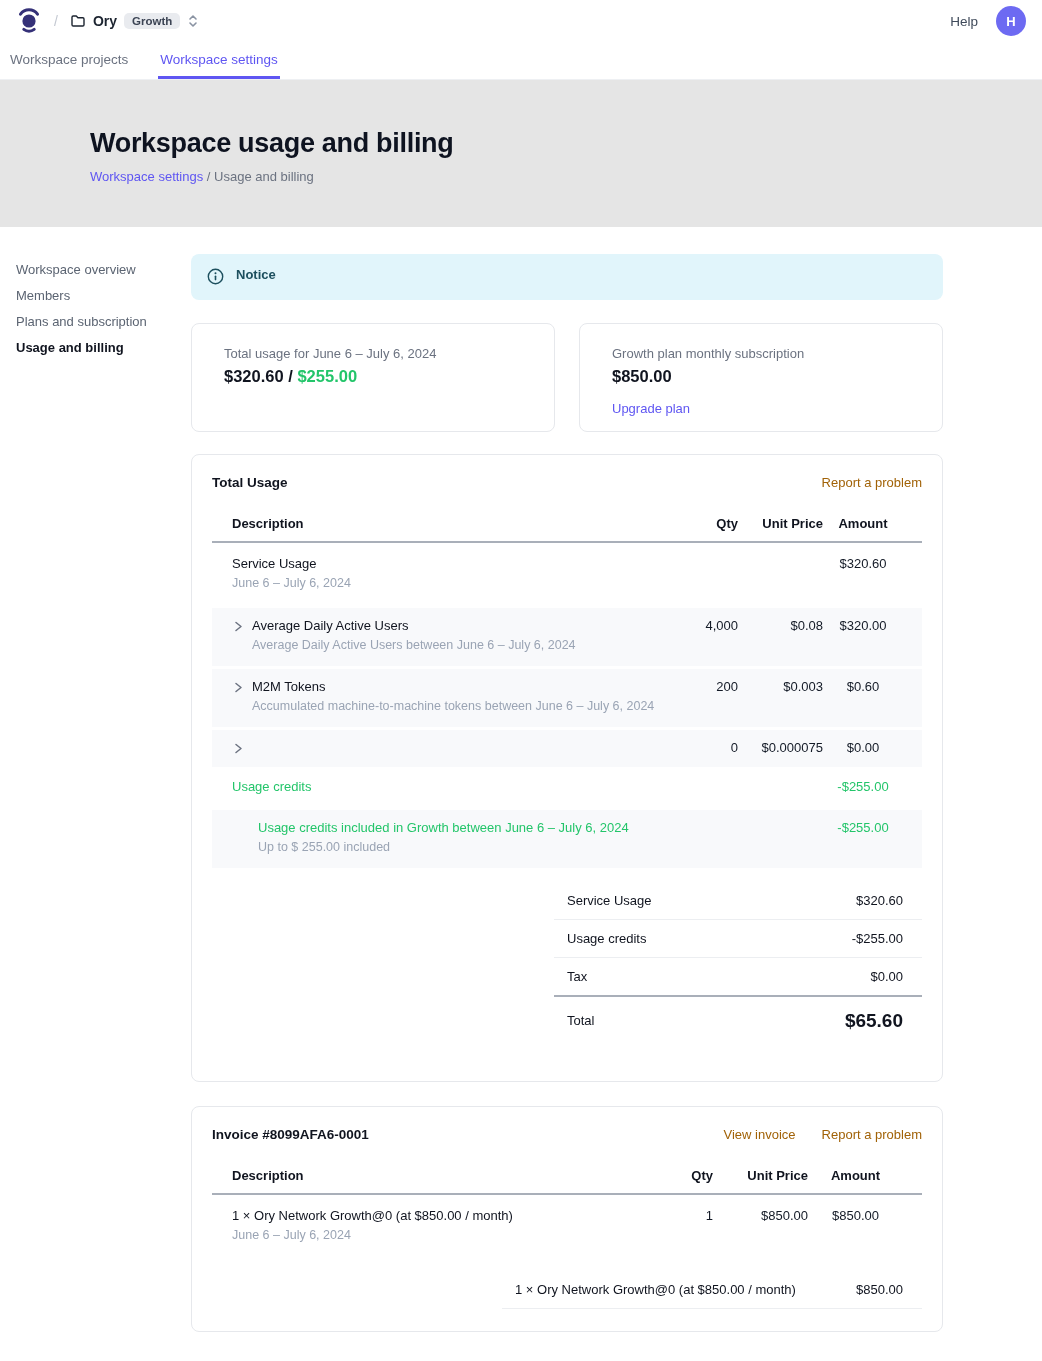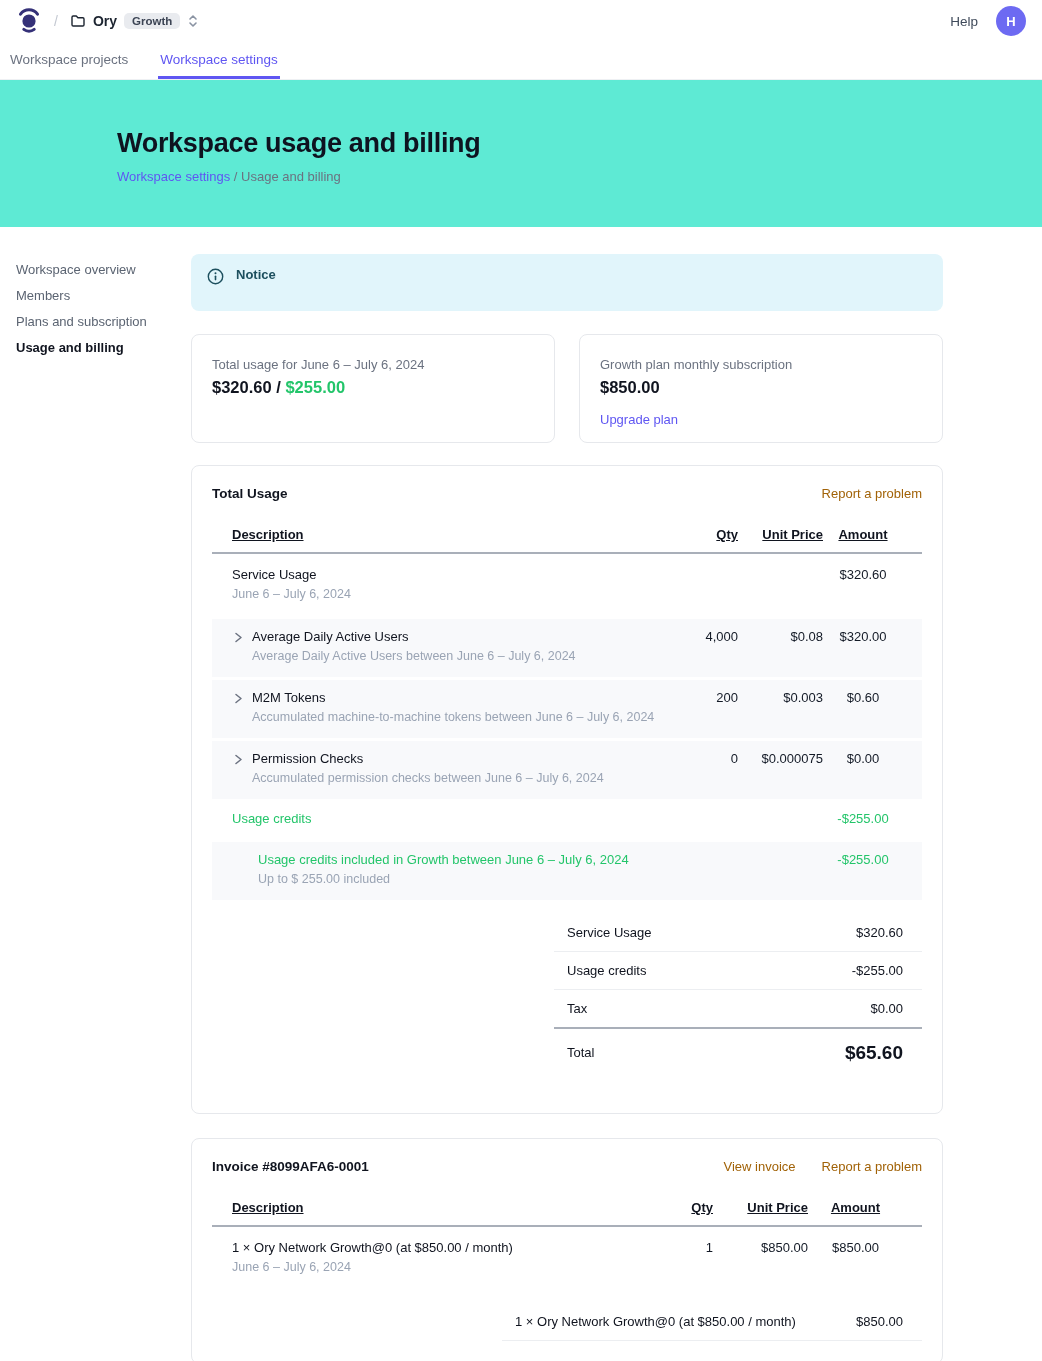--- a/index.html
+++ b/index.html
@@ -16,57 +16,57 @@
   .topbar-right { display:flex; align-items:center; gap:18px; }
   .help-link { font-size:13.5px; color:#3f4a5a; cursor:pointer; }
   .avatar { width:30px; height:30px; border-radius:50%; background:#6d6af2; color:#fff; font-size:13px; font-weight:600; display:flex; align-items:center; justify-content:center; cursor:pointer; }
 
   
   .tabbar { display:flex; gap:28px; padding:0 8px; border-bottom:1px solid #eef0f3; background:#fff; }
   .tab { font-size:13.5px; color:#6b7280; padding:10px 2px 9px; border-bottom:3px solid transparent; cursor:pointer; }
   .tab.active { color:#5f56f2; border-bottom-color:#5f56f2; font-weight:500; }
 
   
-  .header-band { background:#5eead4; padding:48px 83px 0 117px; height:147px; }
+  .header-band { background:#e5e5e5; padding:48px 83px 0 90px; height:147px; }
   .page-title { font-size:27px; font-weight:700; color:#0e1320; letter-spacing:-0.3px; }
   .breadcrumb { margin-top:10px; font-size:13px; color:#6b7280; }
   .breadcrumb .bc-link { color:#5f56f2; font-weight:500; cursor:pointer; text-decoration:none; }
 
   
   .content { display:flex; background:#fff; }
   .sidenav { width:191px; padding:36px 0 0 16px; flex-shrink:0; }
   .nav-item { display:block; font-size:13px; color:#5b6472; margin-bottom:13px; line-height:13px; cursor:pointer; text-decoration:none; }
   .nav-item.active { color:#10141f; font-weight:700; }
   .main { width:752px; padding:27px 0 16px; }
 
   
   .notice { background:#e1f5fb; border-radius:8px; padding:13px 16px 14px; display:flex; gap:12px; color:#1c4f5e; }
   .notice-icon { flex-shrink:0; margin-top:1px; }
-  .notice-title { font-size:13px; font-weight:700; margin-bottom:15px; }
+  .notice-title { font-size:13px; font-weight:700; margin-bottom:4px; }
   .notice-body { font-size:13px; line-height:1.5; max-width:690px; }
 
   
   .cards { display:flex; gap:24px; margin-top:23px; }
-  .stat-card { width:364px; height:109px; border:1px solid #e6e8ec; border-radius:8px; padding:22px 20px; background:#fff; }
+  .stat-card { width:364px; height:109px; border:1px solid #e6e8ec; border-radius:8px; padding:22px 32px; background:#fff; }
   .stat-label { font-size:13px; color:#6b7280; }
   .stat-value { margin-top:6px; font-size:16.5px; font-weight:700; color:#10141f; }
   .green { color:#23c56a; }
   .upgrade-link { display:inline-block; margin-top:15px; font-size:13px; font-weight:500; color:#5f56f2; cursor:pointer; text-decoration:none; }
 
   
   .panel { border:1px solid #e6e8ec; border-radius:8px; margin-top:22px; padding:20px 20px 38px; background:#fff; }
   .panel.invoice { margin-top:24px; padding-bottom:22px; }
   .panel-head { display:flex; justify-content:space-between; align-items:flex-end;gap:48px; }
   .panel-title { font-size:13.5px; font-weight:700; color:#10141f; }
   .panel-links { display:flex; gap:26px; }
   .p-link { font-size:13px; font-weight:500; color:#a16207; cursor:pointer; text-decoration:none; }
 
   .tbl { margin-top:17px; }
   .trow { display:flex; align-items:flex-start; padding:10px 19px 12px 20px; }
-  .thead { padding:9px 19px 10px 20px; border-bottom:2px solid #a9afb9; font-size:13px; font-weight:700; color:#10141f; align-items:center;text-decoration:underline; }
+  .thead { padding:9px 19px 10px 20px; border-bottom:2px solid #a9afb9; font-size:13px; font-weight:700; color:#10141f; align-items:center; }
   .c-desc { flex:1; min-width:0; }
   .c-qty  { width:70px; text-align:right; font-size:13px; }
   .c-unit { width:85px; text-align:right; font-size:13px; }
   .c-amt  { width:80px; text-align:center; font-size:13px; }
   .panel.invoice .c-qty  { width:55px; }
   .panel.invoice .c-unit { width:95px; }
   .panel.invoice .c-amt  { width:95px; }
 
   .r-title { font-size:13px; color:#10141f; line-height:1.25; }
   .r-sub { font-size:12.5px; color:#9aa4b4; margin-top:4px; line-height:1.25; }
@@ -228,24 +228,20 @@
           <div class="c-amt">$0.60</div>
         </div>
 
         <div class="trow row-child">
           <div class="c-desc">
             <button class="chev-btn">
               <svg width="9" height="11" viewBox="0 0 9 11">
                   <path d="M2 1.5 L7 5.5 L2 9.5" fill="none" stroke="#6b7280" stroke-width="1.5" stroke-linecap="round" stroke-linejoin="round"></path>
                 </svg>
             </button>
-            <div>
-              <div class="r-title">Permission Checks</div>
-              <div class="r-sub">Accumulated permission checks between June 6 – July 6, 2024</div>
-            </div>
           </div>
           <div class="c-qty">0</div>
           <div class="c-unit">$0.000075</div>
           <div class="c-amt">$0.00</div>
         </div>
 
         <div class="trow row-credit">
           <div class="c-desc">
             <div class="r-title">Usage credits</div>
           </div>

